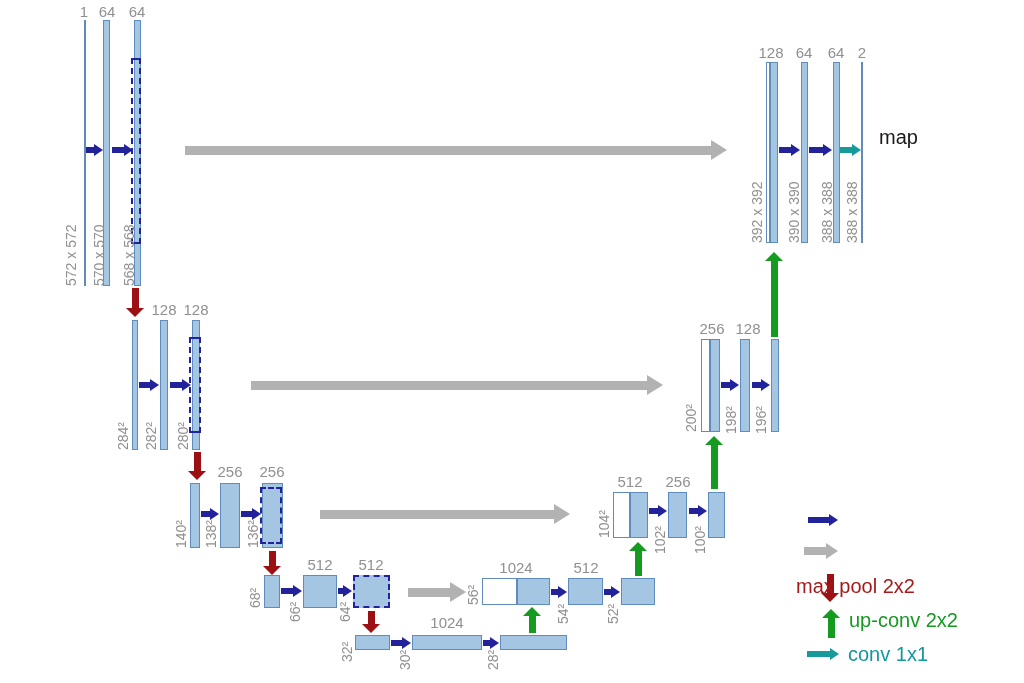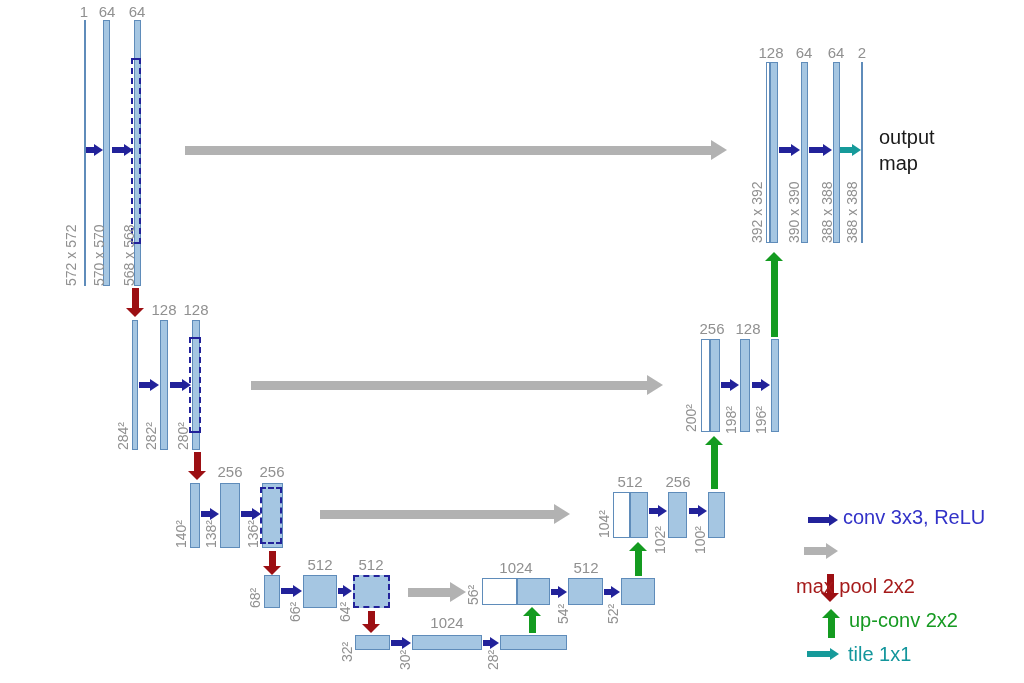--- a/index.html
+++ b/index.html
@@ -257,29 +257,27 @@
   <div class="ar tealc" style="left:840px;top:144px;width:21px">
       <i class="sh"></i>
       <i class="hd"></i>
     </div>
   <div class="vlabel" style="left:750px;top:167px;height:76px">392 x 392</div>
   <div class="vlabel" style="left:787px;top:167px;height:76px">390 x 390</div>
   <div class="vlabel" style="left:820px;top:167px;height:76px">388 x 388</div>
   <div class="vlabel" style="left:845px;top:167px;height:76px">388 x 388</div>
 
   <div class="caption" style="left:879px;top:124px;width:145px">
-    <div>output</div>
     <div>map</div>
   </div>
 
   <div class="ar navy" style="left:808px;top:514px;width:30px">
       <i class="sh"></i>
       <i class="hd"></i>
     </div>
-  <div class="legend-text" style="left:843px;top:506px;color:var(--legend-blue)">conv 3x3, ReLU</div>
 
   <div class="ar mid grayc" style="left:804px;top:543px;width:34px">
       <i class="sh"></i>
       <i class="hd"></i>
     </div>
 
   <div class="av down redc" style="left:821px;top:574px;height:28px">
       <i class="sh"></i>
       <i class="hd"></i>
     </div>
@@ -288,15 +286,15 @@
   <div class="av up greenc" style="left:822px;top:609px;height:29px">
       <i class="sh"></i>
       <i class="hd"></i>
     </div>
   <div class="legend-text" style="left:849px;top:609px;color:var(--legend-green)">up-conv 2x2</div>
 
   <div class="ar tealc" style="left:807px;top:648px;width:32px">
       <i class="sh"></i>
       <i class="hd"></i>
     </div>
-  <div class="legend-text" style="left:848px;top:643px;color:var(--legend-teal)">tile 1x1</div>
+  <div class="legend-text" style="left:848px;top:643px;color:var(--legend-teal)">conv 1x1</div>
 
 </div>
 
 </body></html>

